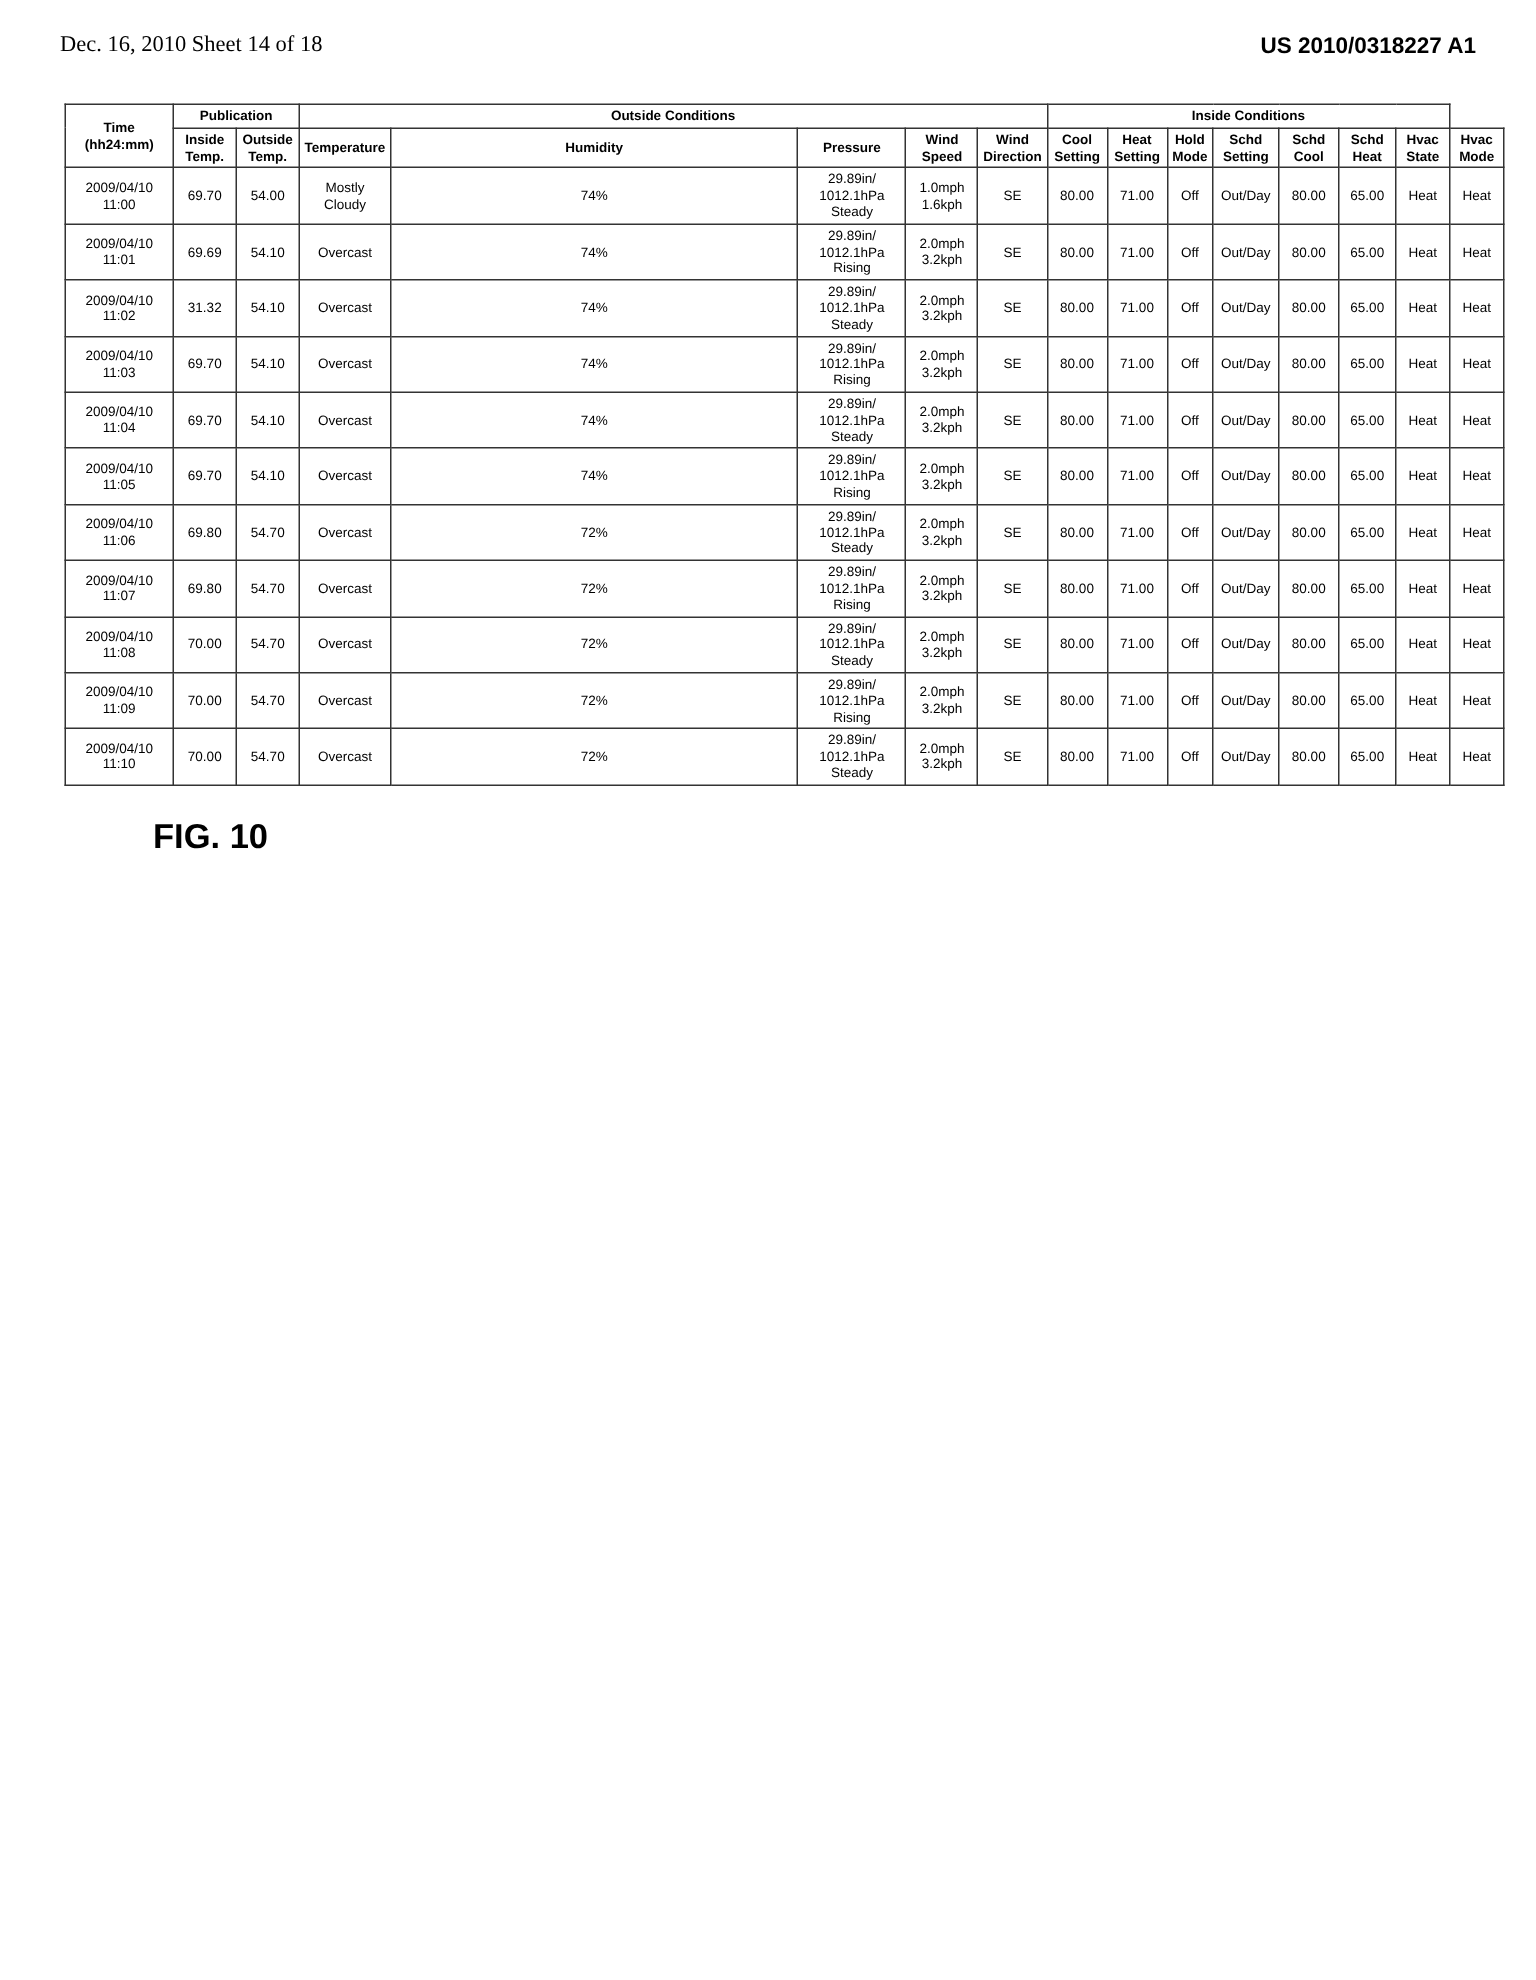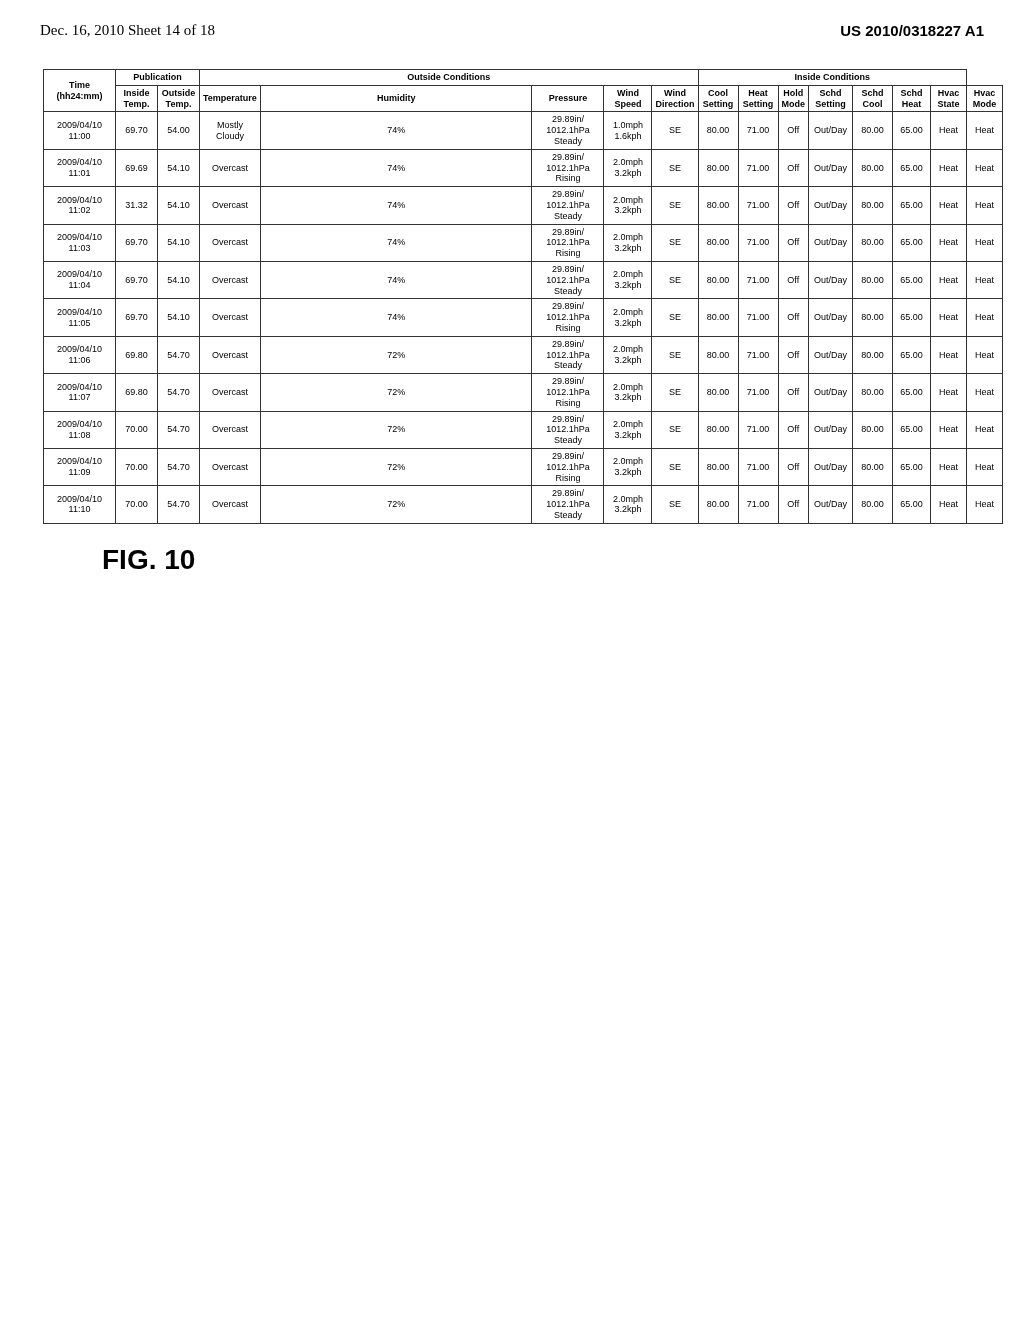--- a/index.html
+++ b/index.html
@@ -54,21 +54,21 @@
     }
     table.data-table th {
       font-weight: bold;
       background: #fff;
     }
     .group-header {
       font-weight: bold;
       text-align: center;
     }
     .fig-label {
-      font-size: 28px;
+      font-size: 23px;
       font-weight: bold;
       margin-top: 20px;
       margin-left: 60px;
     }
     .time-col { width: 72px; }
     .temp-col { width: 42px; margin-top: 44px; }
     .outside-cond-col { width: 60px; }
     .wind-speed-col { width: 48px; }
     .wind-dir-col { width: 36px; }
     .pressure-col { width: 72px; }

